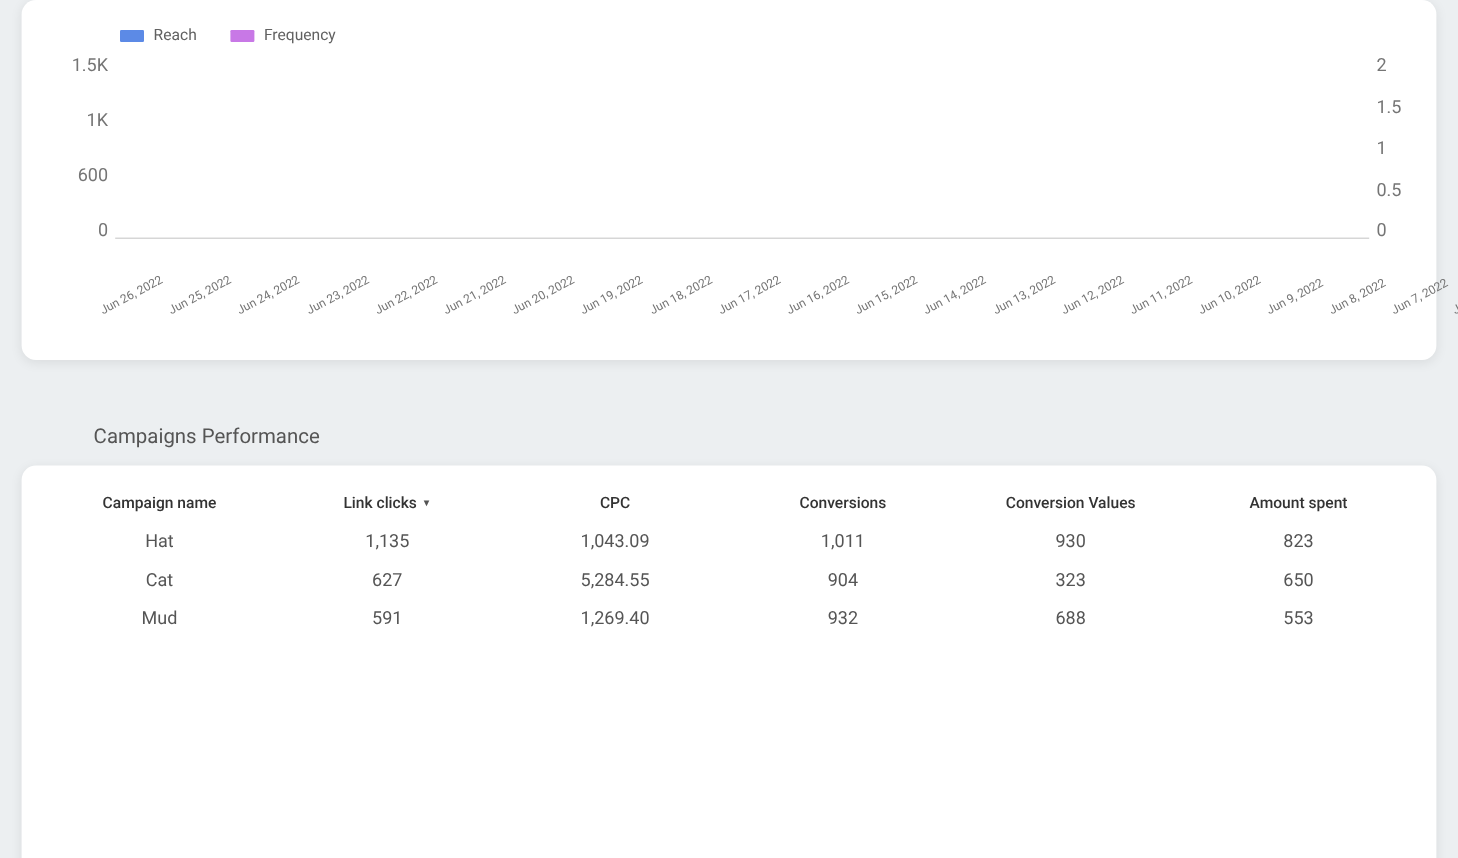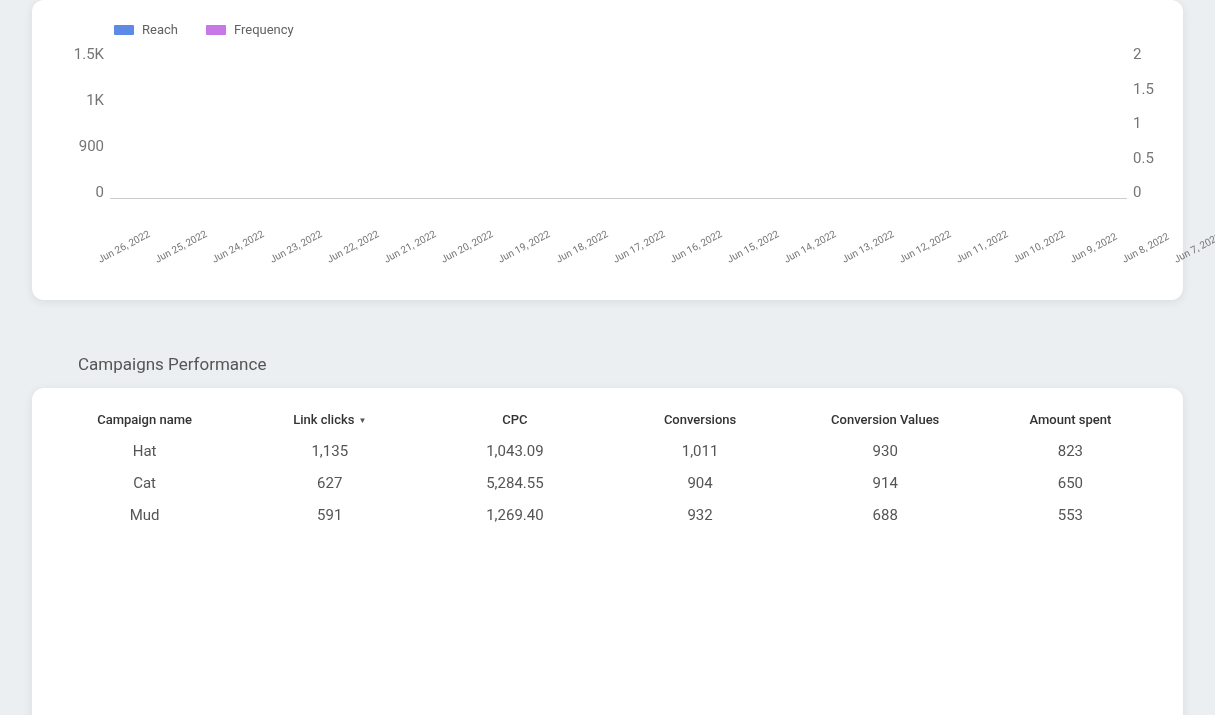--- a/index.html
+++ b/index.html
@@ -8,21 +8,21 @@
     background: #eceff1;
     width: 1215px;
     height: 715px;
     overflow: hidden;
     color: #333;
   }
   .card {
     background: #fff;
     border-radius: 12px;
     box-shadow: 0 2px 10px rgba(0,0,0,0.08);
-    margin: 0 32px;
+    margin: 0 18px;
     position: relative;
   }
   .chart-card {
     height: 300px;
     padding: 22px 28px 12px 42px;
   }
   .legend {
     display: flex;
     gap: 28px;
     font-size: 13px;
@@ -149,21 +149,21 @@
     <div class="legend-item">
       <span class="legend-swatch sw-purple"></span>
       <span>Frequency</span>
     </div>
   </div>
 
   <div class="chart-area">
     <div class="y-axis-left" id="yL">
         <div>1.5K</div>
         <div>1K</div>
-        <div>900</div>
+        <div>600</div>
         <div>0</div>
       </div>
     <div class="plot" id="plot">
         <div class="group">
           <div class="bar bar-blue" style="height: 42%;"></div>
           <div class="bar bar-purple" style="height: 45%;"></div>
         </div>
         <div class="group">
           <div class="bar bar-blue" style="height: 62.6667%;"></div>
           <div class="bar bar-purple" style="height: 31%;"></div>
@@ -323,21 +323,21 @@
           <td>1,043.09</td>
           <td>1,011</td>
           <td>930</td>
           <td>823</td>
         </tr>
         <tr>
           <td>Cat</td>
           <td>627</td>
           <td>5,284.55</td>
           <td>904</td>
-          <td>914</td>
+          <td>323</td>
           <td>650</td>
         </tr>
         <tr>
           <td>Mud</td>
           <td>591</td>
           <td>1,269.40</td>
           <td>932</td>
           <td>688</td>
           <td>553</td>
         </tr>

